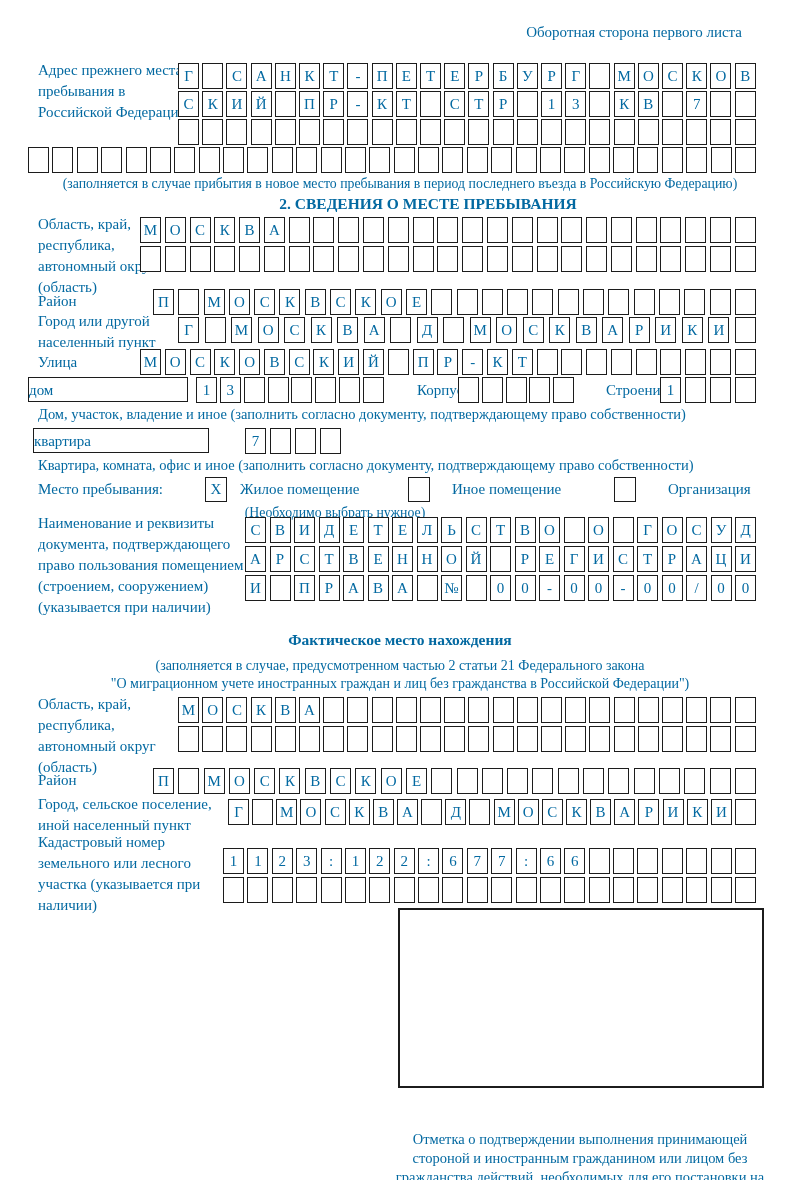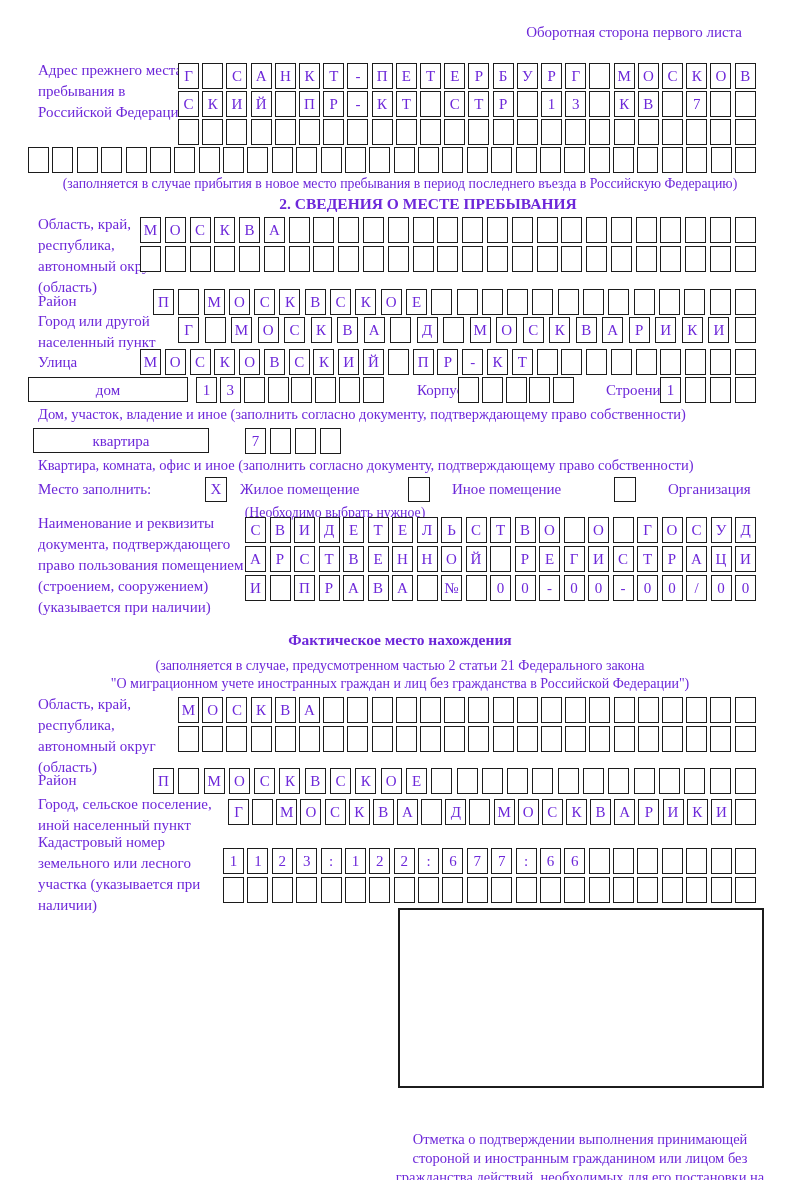--- a/index.html
+++ b/index.html
@@ -1,33 +1,33 @@
 <!DOCTYPE html>
 <html><head>
 <meta charset="utf-8">
 <style>
   html,body{margin:0;padding:0;background:#ffffff;}
   #page{
     position:relative;width:800px;height:1180px;background:#ffffff;
-    font-family:"Liberation Serif","DejaVu Serif",serif;color:#6d28d9;
+    font-family:"Liberation Serif","DejaVu Serif",serif;color:#0369a1;
     overflow:hidden;
   }
   .abs{position:absolute;}
   .lbl{font-size:15px;line-height:21px;}
   .note{font-size:13.8px;line-height:17px;}
   .hdr{font-size:15.5px;font-weight:bold;}
   .center{text-align:center;width:800px;left:0;}
   .cells{display:flex;justify-content:space-between;}
   .cell{
     width:19px;height:24px;border:1.6px solid #1c1c1c;box-sizing:content-box;
     font-size:15px;line-height:24px;text-align:center;flex:0 0 auto;background:#fff;
   }
   .wbox{
     border:1.8px solid #1c1c1c;height:25px;font-size:15px;line-height:25px;
-    text-align:center;background:#fff;box-sizing:border-box;
+    text-align:left;background:#fff;box-sizing:border-box;
   }
   .chk{
     width:22px;height:25px;border:1.7px solid #1c1c1c;box-sizing:border-box;
     font-size:15px;line-height:22px;text-align:center;background:#fff;
   }
   .stamp{border:2px solid #1c1c1c;background:#fff;}
   .inline-lbl{font-size:15px;line-height:26px;}
 </style>
 </head>
 <body>
@@ -320,21 +320,21 @@
 
   <div class="abs wbox" style="top:428px;left:33px;width:176px;">квартира</div>
   <div class="abs cells" style="top:428px;left:245px;width:96px;">
       <div class="cell">7</div>
       <div class="cell"></div>
       <div class="cell"></div>
       <div class="cell"></div>
     </div>
   <div class="abs note" style="top:457px;left:38px;width:720px;font-size:14.5px;">Квартира, комната, офис и иное (заполнить согласно документу, подтверждающему право собственности)</div>
 
-  <div class="abs lbl" style="top:479px;left:38px;">Место заполнить:</div>
+  <div class="abs lbl" style="top:479px;left:38px;">Место пребывания:</div>
   <div class="abs chk" style="top:477px;left:205px;">X</div>
   <div class="abs lbl" style="top:479px;left:240px;">Жилое помещение</div>
   <div class="abs chk" style="top:477px;left:408px;"></div>
   <div class="abs lbl" style="top:479px;left:452px;">Иное помещение</div>
   <div class="abs chk" style="top:477px;left:614px;"></div>
   <div class="abs lbl" style="top:479px;left:668px;text-align:center;">Организация</div>
   <div class="abs note" style="top:504px;left:160px;width:350px;text-align:center;">(Необходимо выбрать нужное)</div>
 
   <div class="abs lbl" style="top:513px;left:38px;width:208px;">Наименование и реквизиты документа, подтверждающего право пользования помещением (строением, сооружением) (указывается при наличии)</div>
   <div class="abs cells" style="top:517px;left:245px;width:511px;">

